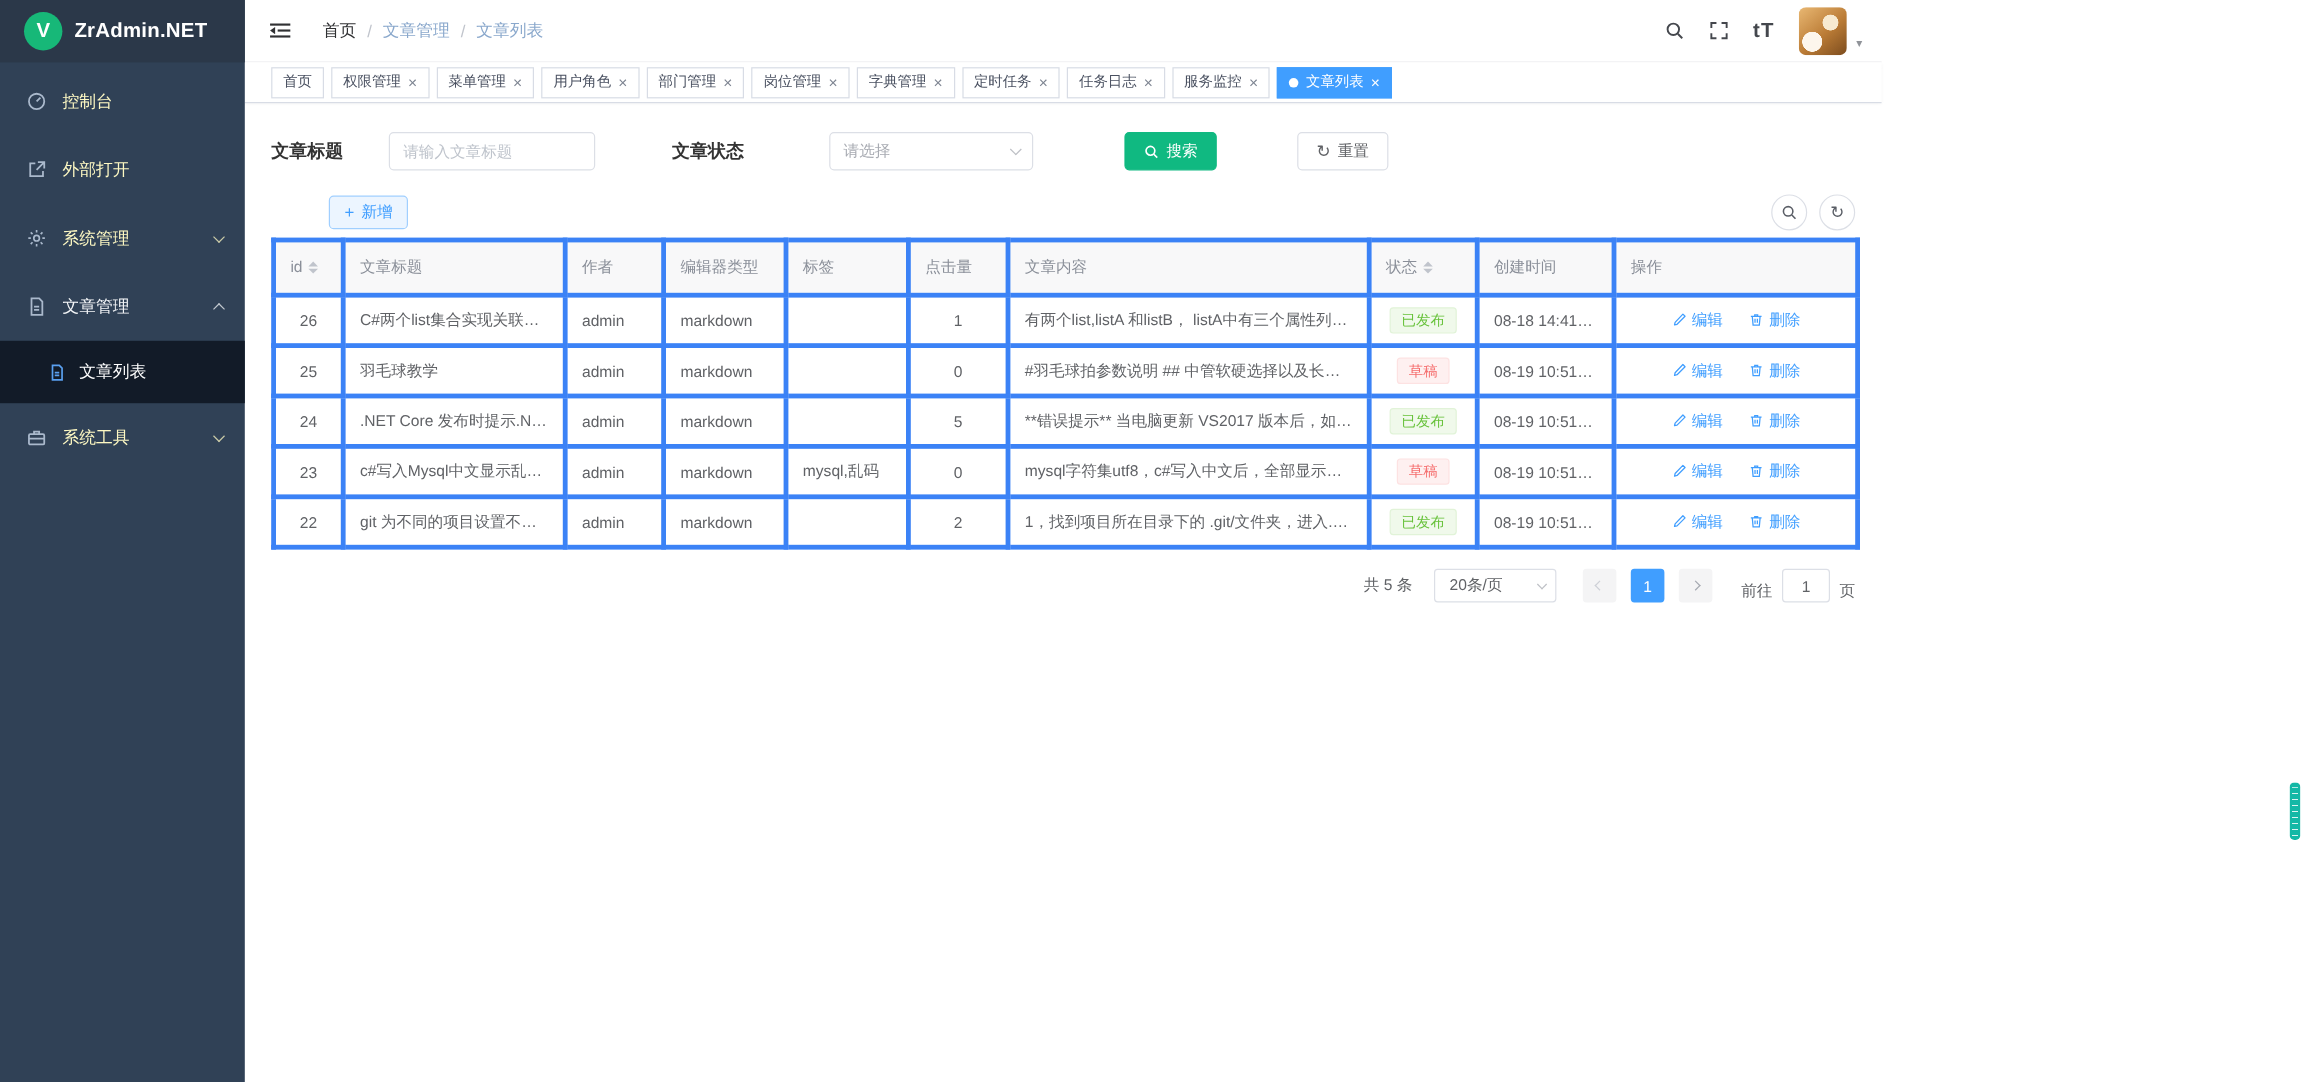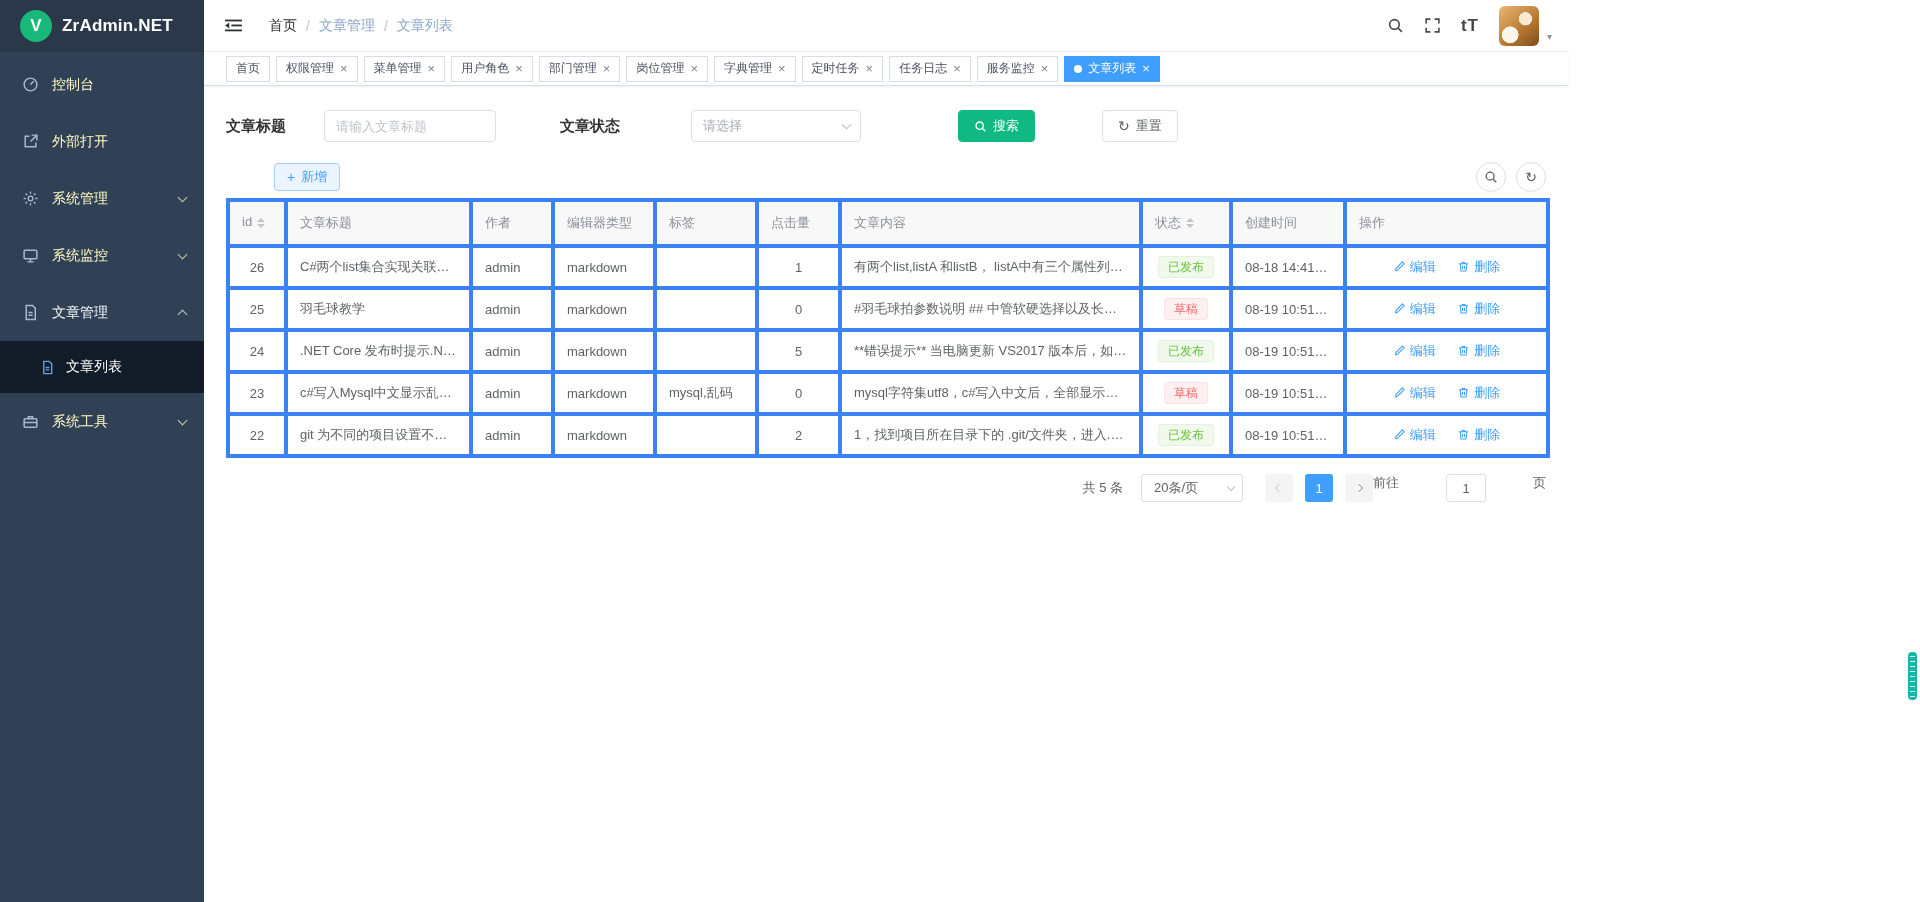--- a/index.html
+++ b/index.html
@@ -64,21 +64,21 @@
   
   .filter-row { display: flex; align-items: center; margin-bottom: 20px; }
   .f-label { font-size: 15px; font-weight: bold; color: #333; }
   .lbl-title { margin-right: 38px; }
   .text-input { width: 172px; height: 32px; border: 1px solid #dcdfe6; border-radius: 4px;
     padding: 0 11px; font-size: 13px; color: #606266; outline: none; margin-right: 64px; }
   .text-input::placeholder { color: #bfc4cc; }
   .lbl-status { margin-right: 71px; }
   .select-box { width: 170px; height: 32px; border: 1px solid #dcdfe6; border-radius: 4px;
     display: flex; align-items: center; justify-content: space-between; padding: 0 10px 0 11px;
-    font-size: 13px; color: #a8abb2; cursor: pointer; margin-right: 49px; background: #fff; }
+    font-size: 13px; color: #a8abb2; cursor: pointer; margin-right: 28px; background: #fff; }
   .select-box .chev { color: #a8abb2; }
   .btn { display: inline-flex; align-items: center; gap: 6px; height: 32px; padding: 0 15px;
     border-radius: 4px; font-size: 13px; cursor: pointer; border: 1px solid transparent; margin-left: 48px; }
   .btn-search { background: #10b981; border-color: #10b981; color: #fff; margin-right: 19px; }
   .btn-reset { background: #fff; border-color: #dcdfe6; color: #606266; }
   .glyph { font-size: 14px; line-height: 1; }
 
   
   .toolbar-row { display: flex; align-items: center; justify-content: space-between; width: 1320px; margin-bottom: 6px; }
   .btn-add { height: 28px; padding: 0 12px; background: #ecf5ff; border-color: #a0cfff; color: #409eff; font-size: 13px; }
@@ -111,21 +111,21 @@
     display: flex; align-items: center; justify-content: space-between; padding: 0 8px 0 12px;
     cursor: pointer; margin-right: 22px; background: #fff; }
   .pg-size .chev { width: 6px; height: 6px; color: #a8abb2; }
   .pg-btn { width: 28px; height: 28px; border-radius: 3px; background: #f4f4f5;
     display: flex; align-items: center; justify-content: center; cursor: pointer; }
   .pg-btn .chev { width: 6px; height: 6px; }
   .pg-prev { color: #c0c4cc; }
   .pg-next { color: #8a8f99; }
   .pg-page { width: 28px; height: 28px; border-radius: 3px; background: #409eff; color: #fff;
     display: flex; align-items: center; justify-content: center; margin: 0 12px; cursor: pointer; }
-  .pg-goto { display: flex; align-items: flex-start; gap: 39px; }
+  .pg-goto { margin-left: 24px; display: flex; align-items: flex-end; }
   .pg-input { width: 40px; height: 28px; border: 1px solid #dcdfe6; border-radius: 3px;
     text-align: center; font-size: 13px; color: #606266; margin: 0 8px; outline: none; }
 
   
   .side-widget { position: absolute; right: 3px; top: 652px; width: 9px; height: 48px;
     background: #14b8a6; border-radius: 4px; cursor: pointer;
     background-image: repeating-linear-gradient(to bottom, rgba(255,255,255,.85) 0 1px, transparent 1px 5px);
     background-size: 5px 100%; background-repeat: no-repeat; background-position: 2px 4px; }
 </style>
 </head>
@@ -160,30 +160,20 @@
         <span class="label">外部打开</span>
       </div>
       <div class="menu-item">
         <span class="mi-icon">
             <svg viewBox="0 0 16 16" width="17" height="17" fill="none" stroke="currentColor" stroke-width="1.3">
               <circle cx="8" cy="8" r="2.2"></circle>
               <path d="M8 1.5v2M8 12.5v2M1.5 8h2M12.5 8h2M3.4 3.4l1.4 1.4M11.2 11.2l1.4 1.4M12.6 3.4l-1.4 1.4M4.8 11.2l-1.4 1.4"></path>
             </svg>
           </span>
         <span class="label">系统管理</span>
-        <span class="chev down"></span>
-      </div>
-      <div class="menu-item">
-        <span class="mi-icon">
-            <svg viewBox="0 0 16 16" width="17" height="17" fill="none" stroke="currentColor" stroke-width="1.4">
-              <rect x="2" y="3" width="12" height="8" rx="1"></rect>
-              <path d="M8 11v3M5 14h6"></path>
-            </svg>
-          </span>
-        <span class="label">系统监控</span>
         <span class="chev down"></span>
       </div>
       <div class="menu-item open">
         <span class="mi-icon">
             <svg viewBox="0 0 16 16" width="17" height="17" fill="none" stroke="currentColor" stroke-width="1.4">
               <path d="M4 1.5h6l2.5 2.5v10.5H4z"></path>
               <path d="M6 8h4M6 10.5h4"></path>
             </svg>
           </span>
         <span class="label">文章管理</span>

